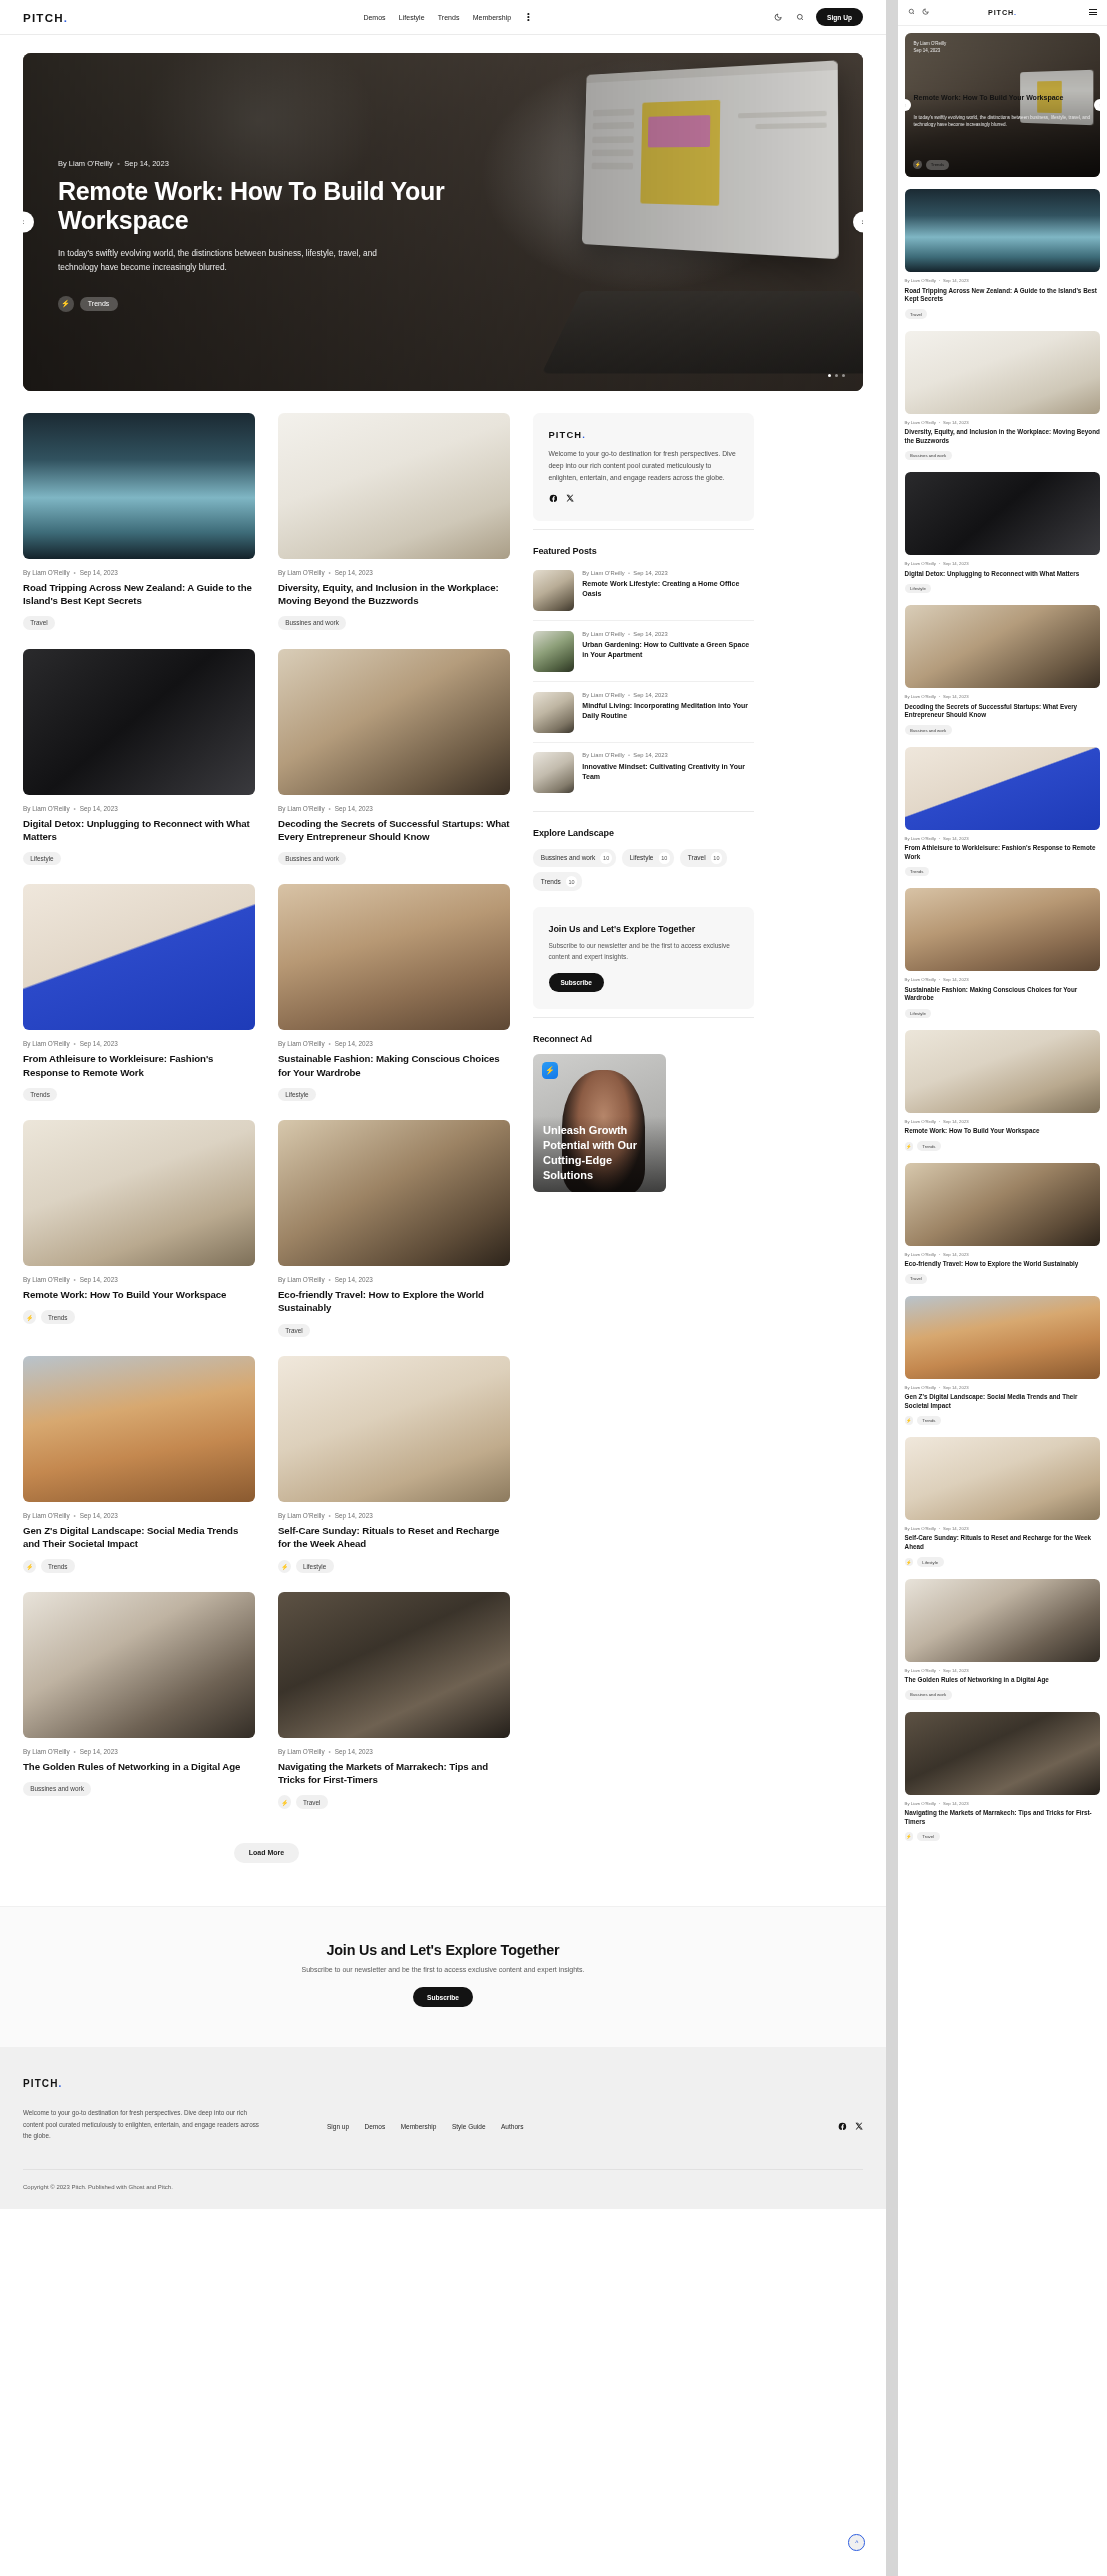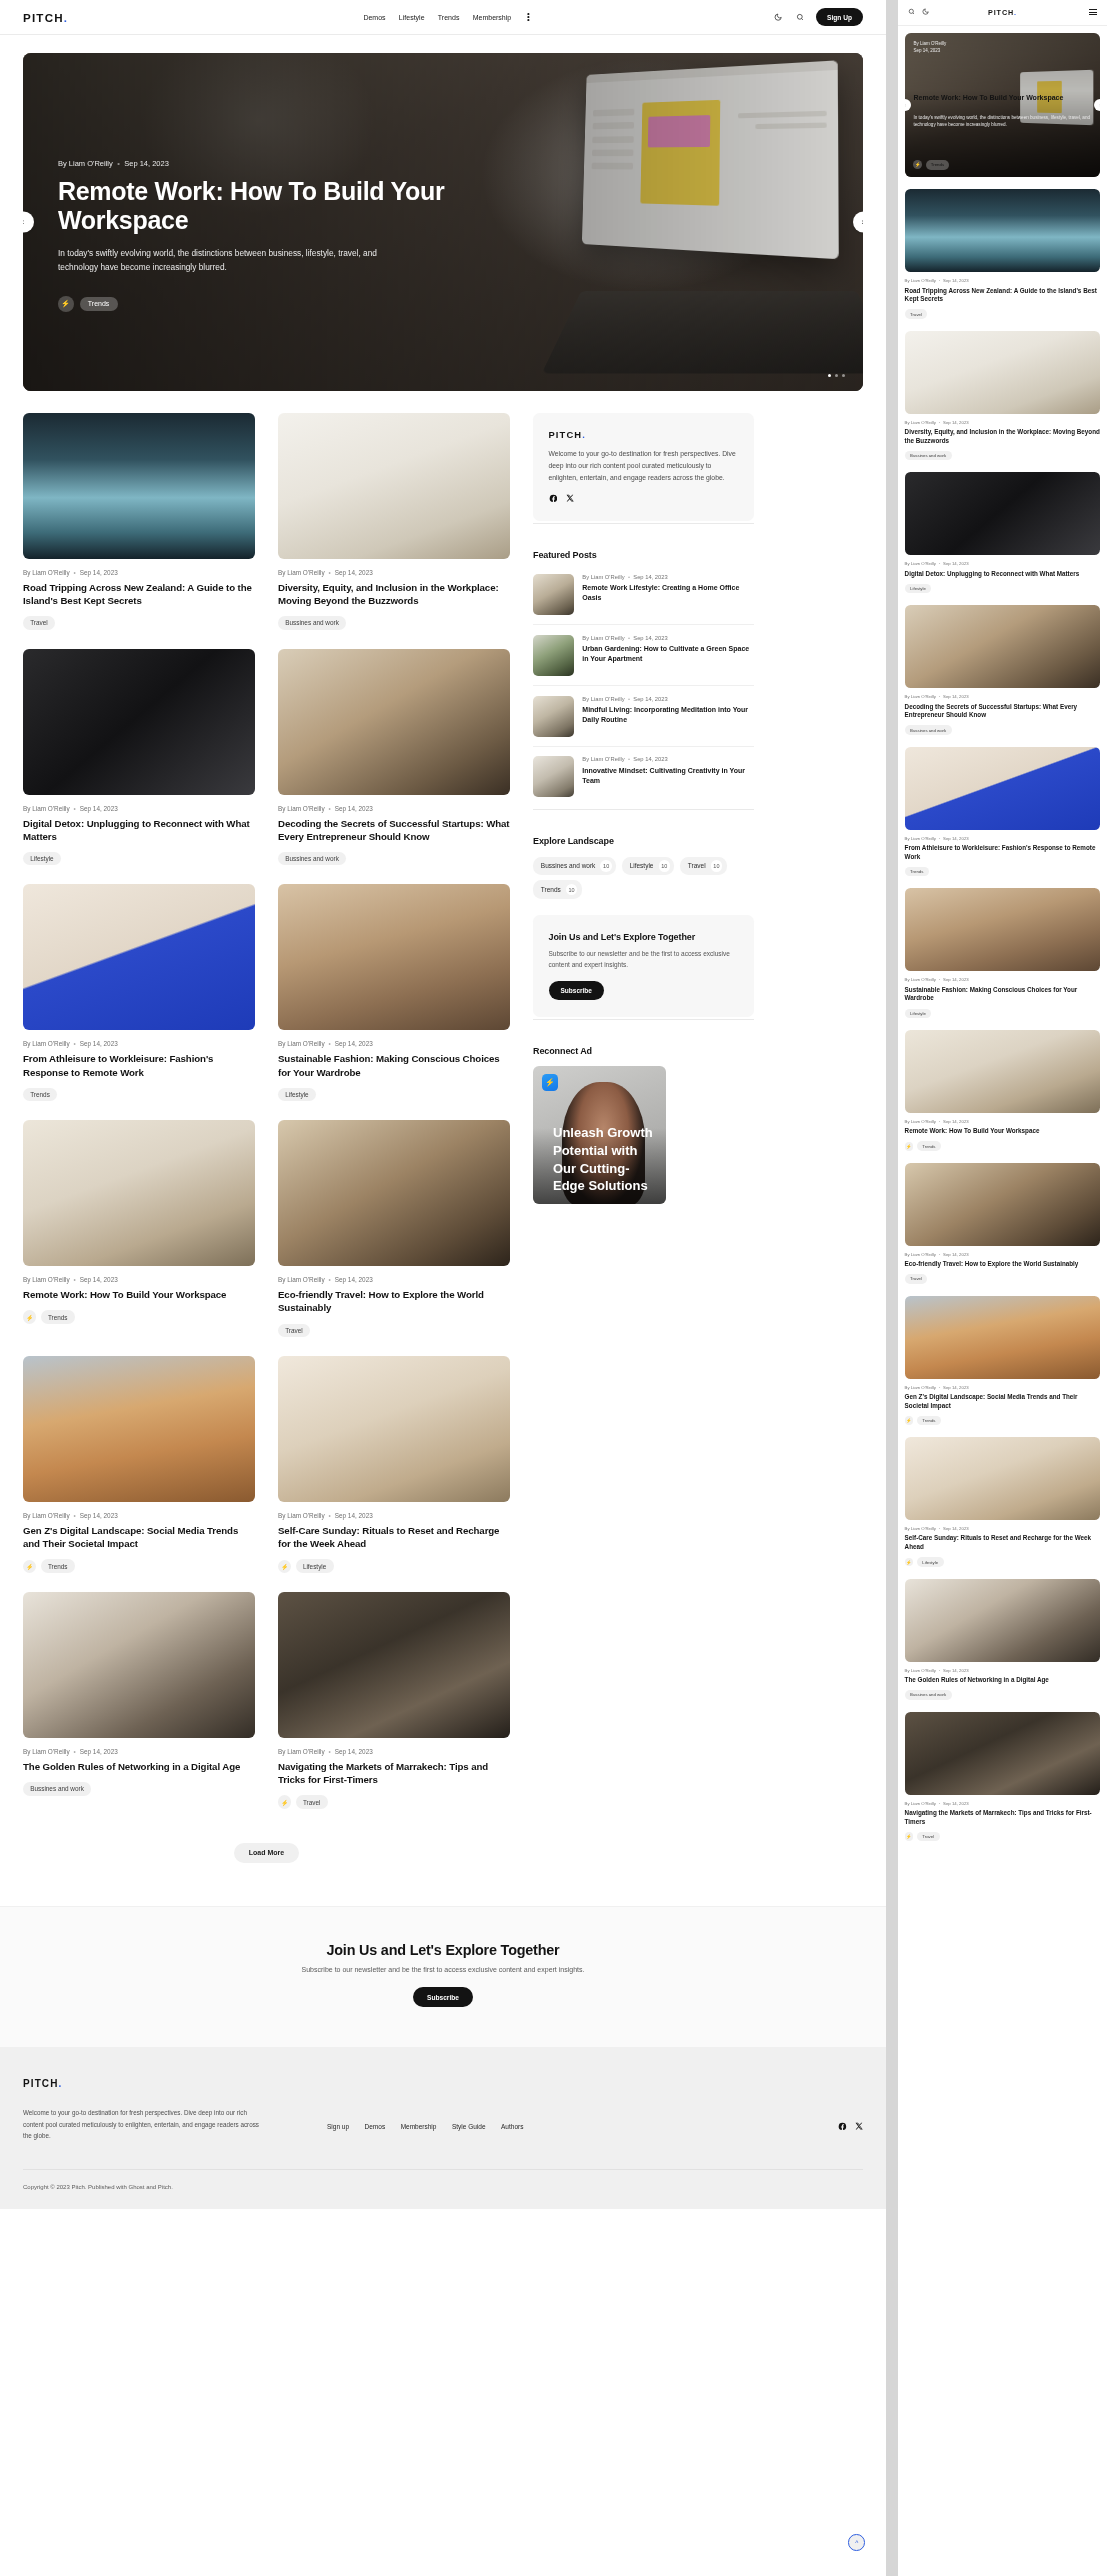--- a/index.html
+++ b/index.html
@@ -90,21 +90,21 @@
               padding: 6.6px 14.4px; border-radius: 11px; border: none; }
 
   
   .side { width: 221px; }
   .panel { background: #f7f7f7; border-radius: 6.6px; padding: 16.6px 15.5px; }
   .panel .logo2 { font-size: 9.4px; font-weight: 700; letter-spacing: 1.1px; }
   .panel .logo2 .dot { color: #2f5fe0; }
   .panel p { font-size: 6.8px; line-height: 1.75; color: #4b4b4b; margin-top: 7.8px; }
   .socials { display: flex; gap: 8.9px; margin-top: 10px; font-size: 8.3px; color: #111; }
   .sec-title { font-size: 9px; font-weight: 700; letter-spacing: -0.1px; }
-  .side-sec { border-top: 0.6px solid #e9e9e9; margin-top: 2px; padding-top: 26px; }
+  .side-sec { border-top: 0.6px solid #e9e9e9; margin-top: 8px; padding-top: 16px; }
   .fp { display: flex; gap: 8.3px; padding: 9.4px 0; border-bottom: 0.6px solid #efefef; }
   .fp:last-child { border-bottom: none; }
   .fp .th { width: 41px; height: 41px; border-radius: 5px; flex: 0 0 41px; overflow: hidden; }
   .fp .meta { font-size: 5.8px; color: #747474; }
   .fp .meta .sep { opacity: .55; margin: 0 3.3px; }
   .fp h4 { font-size: 7px; line-height: 1.42; font-weight: 700; margin-top: 3.3px; }
   .fp-list { margin-top: 4.4px; }
   .cats { display: flex; flex-wrap: wrap; gap: 5.5px; margin-top: 11px; }
   .cat { background: #f2f2f2; border-radius: 8.3px; padding: 3.3px 4.4px 3.3px 7.8px; display: flex;
          align-items: center; gap: 5px; font-size: 6.5px; color: #2a2a2a; }
@@ -116,22 +116,22 @@
   .subbtn { margin-top: 11px; background: #131313; color: #fff; font-size: 6.5px; font-weight: 600;
             padding: 6px 12px; border-radius: 10px; border: none; }
   .adcard { margin-top: 10px; width: 133px; height: 138px; border-radius: 6px; position: relative;
             overflow: hidden; background: linear-gradient(160deg,#cfcfcd,#9a9a98); }
   .adcard .person { position:absolute; left:22%; top:12%; width:62%; height:90%;
       background: radial-gradient(ellipse at 50% 38%, #b6866a 0%, #8c5c44 42%, #241c18 70%);
       border-radius: 46% 46% 20% 20%; }
   .adcard .badge { position: absolute; left: 8.9px; top: 8.9px; width: 16.6px; height: 16.6px; border-radius: 4.4px;
       background: linear-gradient(160deg,#2a9bf5,#1478e8); display: flex; align-items: center;
       justify-content: center; color: #fff; font-size: 7.8px; }
-  .adcard .adtxt { position: absolute; left: 20px; bottom: 8.9px; right: 10px; color: #fff;
-      font-size: 13px; font-weight: 700; line-height: 1.35; }
+  .adcard .adtxt { position: absolute; left: 10px; bottom: 8.9px; right: 10px; color: #fff;
+      font-size: 11px; font-weight: 700; line-height: 1.35; }
   .adcard .adscrim { position:absolute; inset:0; background: linear-gradient(0deg, rgba(0,0,0,.6), transparent 55%); }
 
   
   .band { background: #fafafa; border-top: 0.6px solid #f0f0f0; text-align: center; padding: 35px 0 40px 0; }
   .band h2 { font-size: 14.4px; font-weight: 700; letter-spacing: -0.2px; }
   .band p { font-size: 7px; color: #5a5a5a; margin-top: 7.8px; }
   .band .subbtn2 { margin-top: 14.4px; background: #131313; color: #fff; font-size: 6.6px; font-weight: 600;
                    padding: 6.6px 14.4px; border-radius: 11px; border: none; }
   .footer { background: #f0f0f0; padding: 31px 23px 0 23px; }
   .frow { display: flex; align-items: flex-start; }

